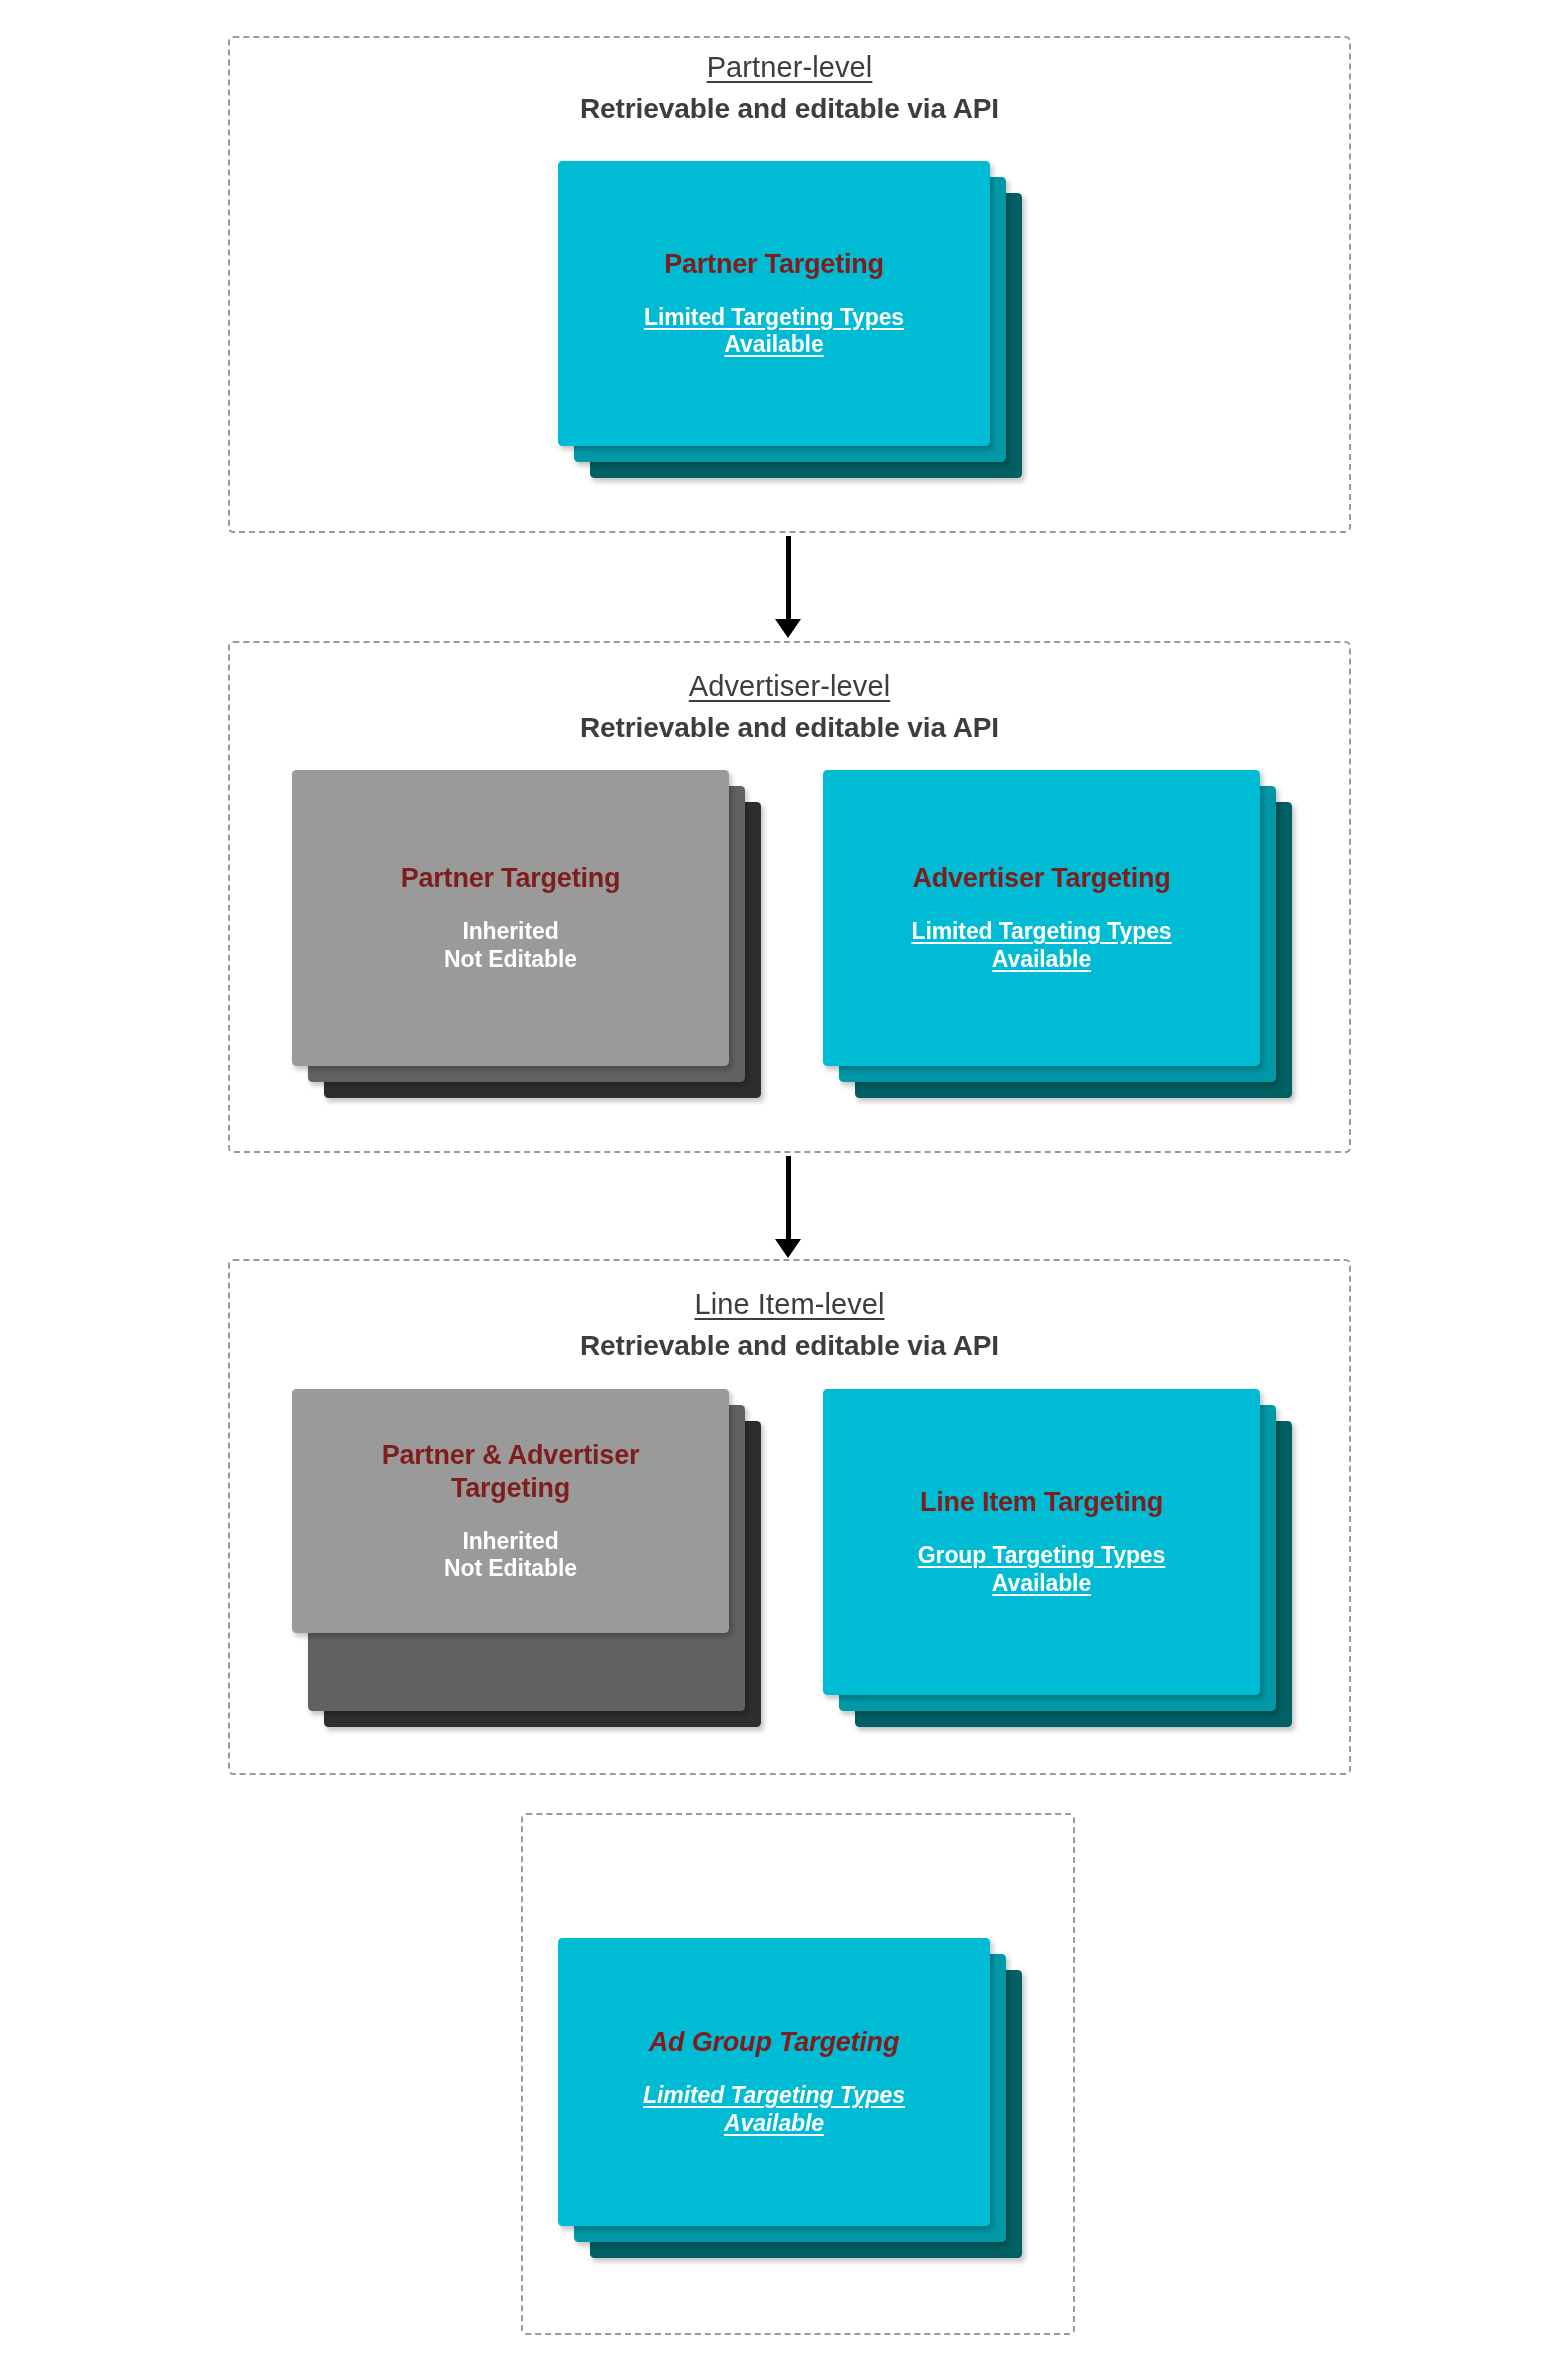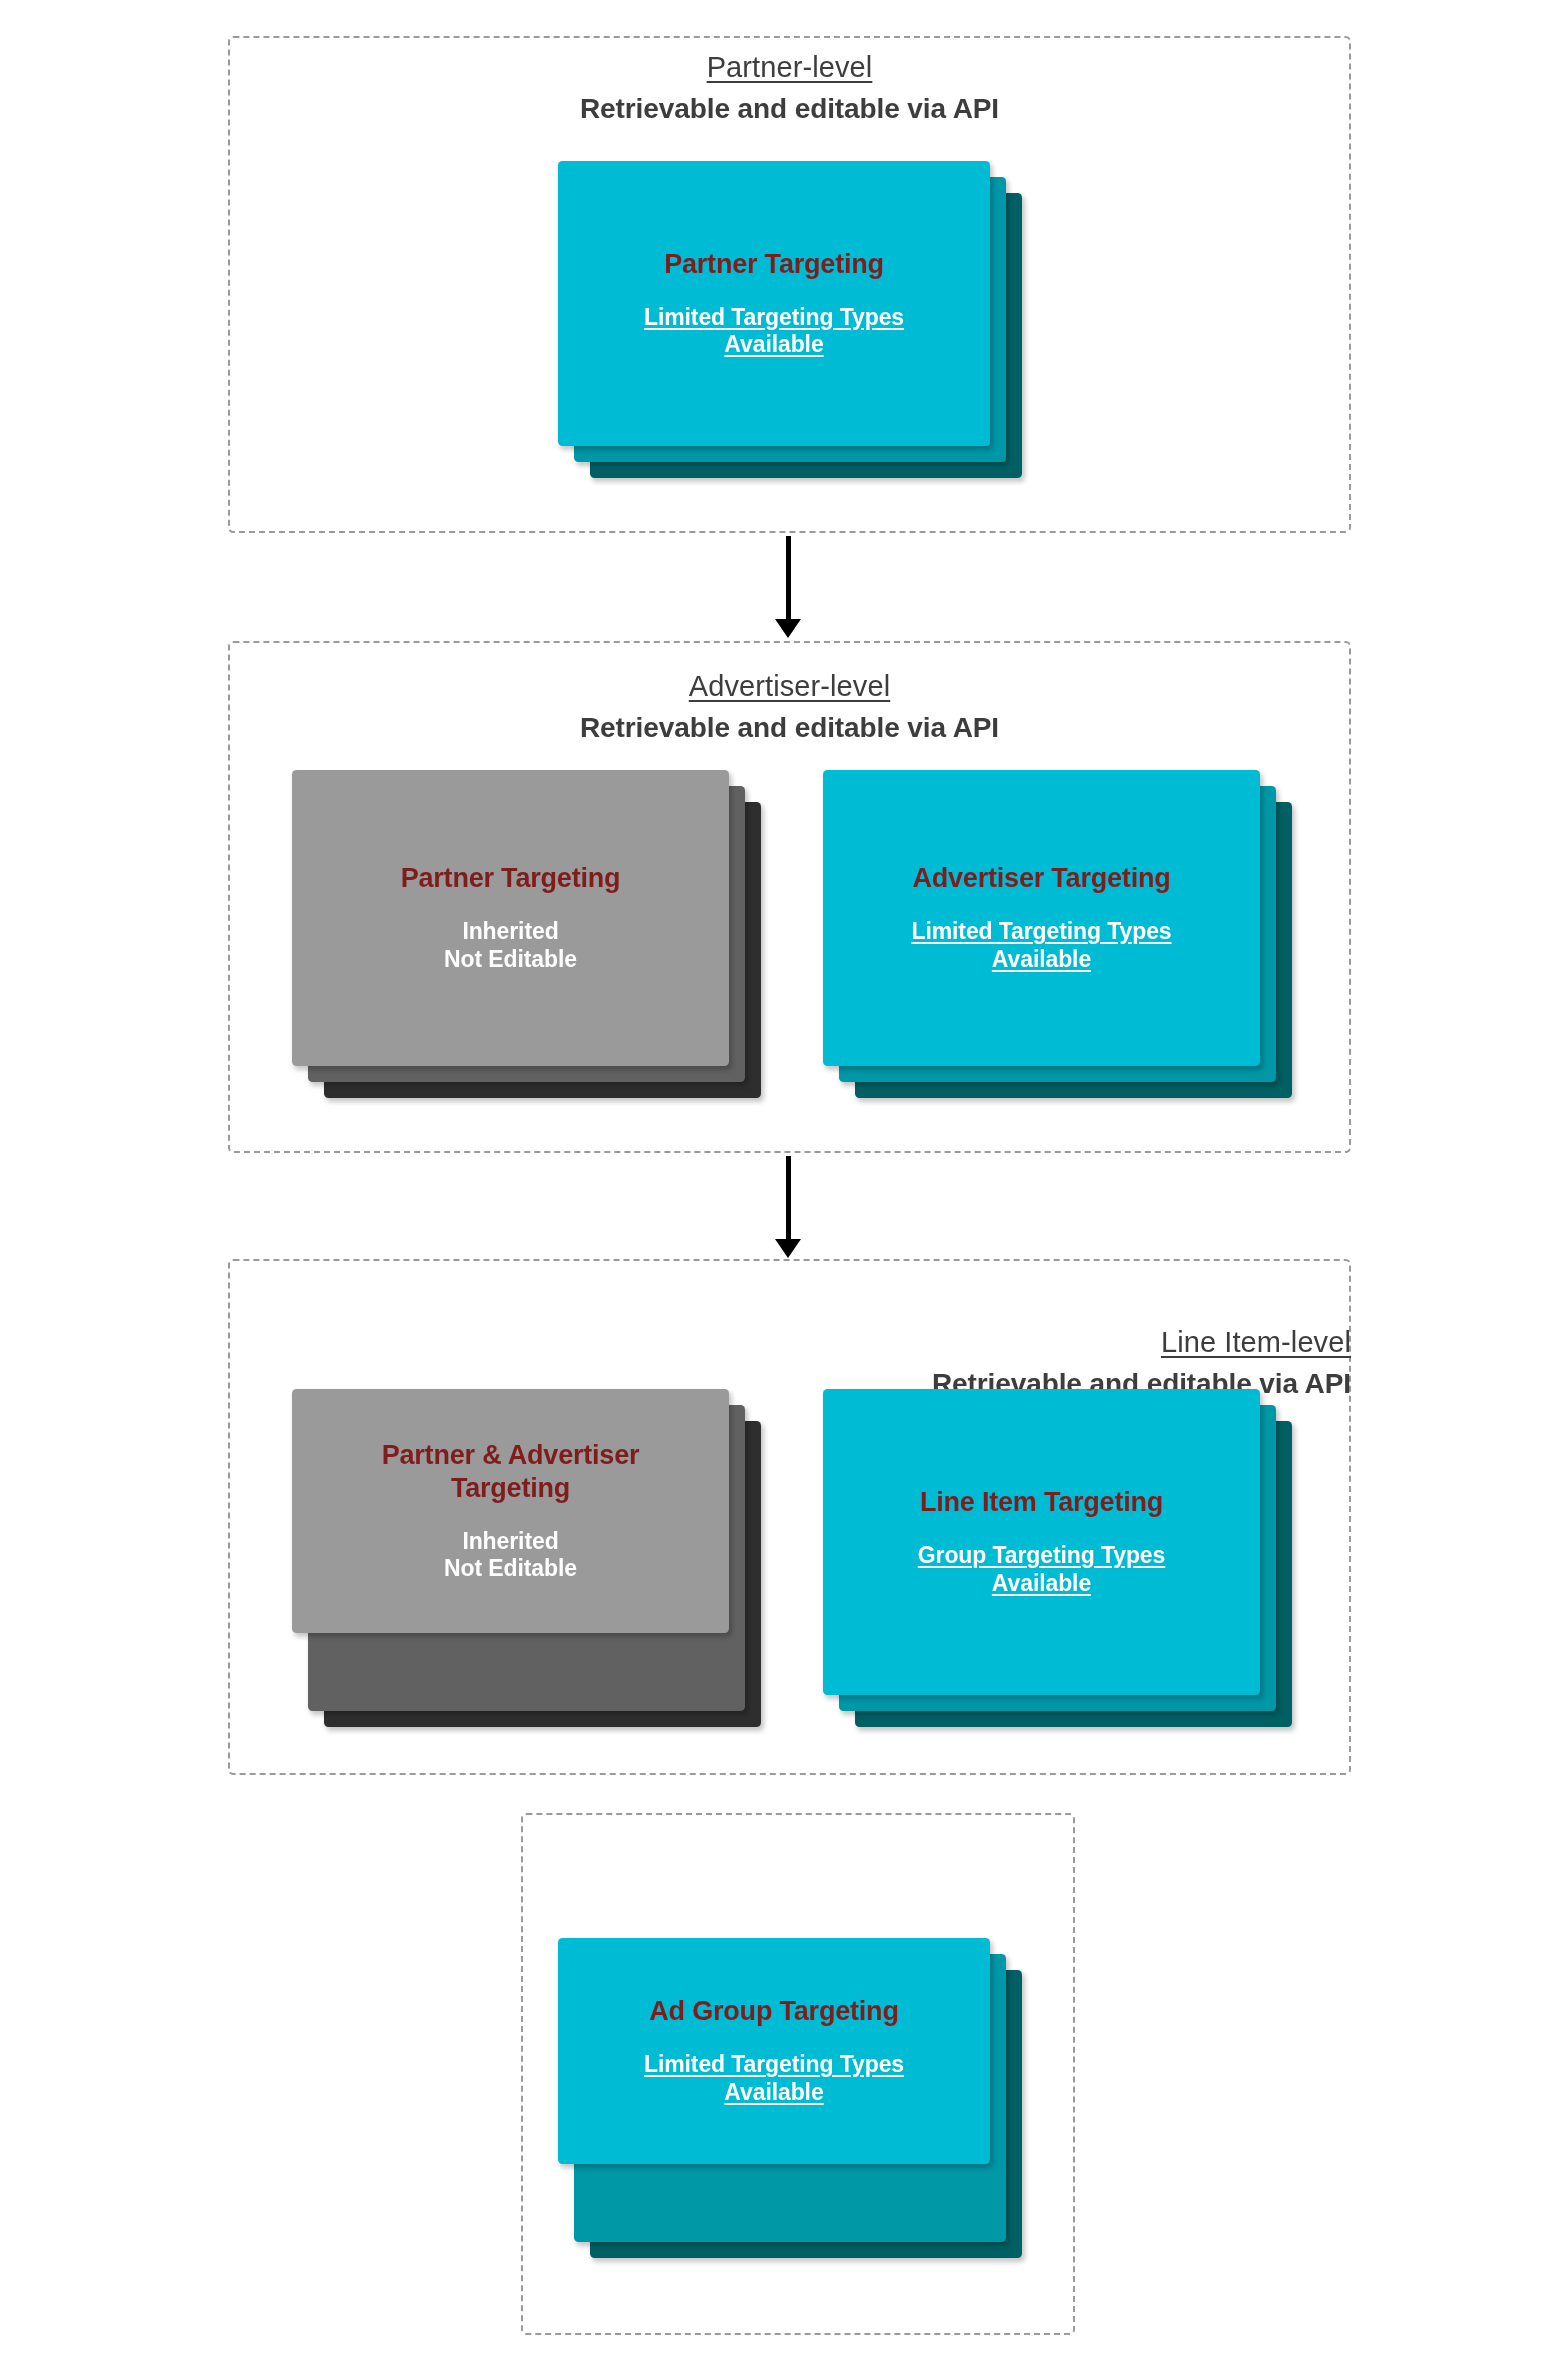--- a/index.html
+++ b/index.html
@@ -192,21 +192,21 @@
     </div>
   </div>
 
   <div class="arrow" style="left:762px; top:1156px; height:102px;">
     <div class="shaft" style="height:86px;"></div>
     <div class="head" style="top:83px;"></div>
   </div>
 
   <div class="level-box" style="left:228px; top:1259px; width:1123px; height:516px;"></div>
 
-  <div class="level-header" style="left:228px; top:1324px; width:1123px;text-align:right;">
+  <div class="level-header" style="left:228px; top:1286px; width:1123px;">
     <span class="level-title">Line Item-level</span>
     <span class="level-sub">Retrievable and editable via API</span>
   </div>
 
   <div class="stack gray" style="left:292px; top:1389px; width:469px; height:357px;">
     <div class="layer back" style="width:437px; height:306px;"></div>
     <div class="layer mid" style="width:437px; height:306px;"></div>
     <div class="layer front" style="width:437px; height:244px;">
       <div class="card-title" style="max-width:339px;">Partner &amp; Advertiser Targeting</div>
       <div class="card-sub">
@@ -227,21 +227,21 @@
       </div>
     </div>
   </div>
 
   <div class="level-box" style="left:521px; top:1813px; width:554px; height:522px;"></div>
 
 
   <div class="stack cyan" style="left:558px; top:1938px; width:464px; height:330px;">
     <div class="layer back" style="width:432px; height:288px;"></div>
     <div class="layer mid" style="width:432px; height:288px;"></div>
-    <div class="layer front" style="width:432px; height:226px;">
+    <div class="layer front" style="width:432px; height:288px;font-style:italic;">
       <div class="card-title">Ad Group Targeting</div>
       <div class="card-sub underlined">
         <span>Limited Targeting Types</span><br>
         <span>Available</span>
       </div>
     </div>
   </div>
 
 </div>
 

